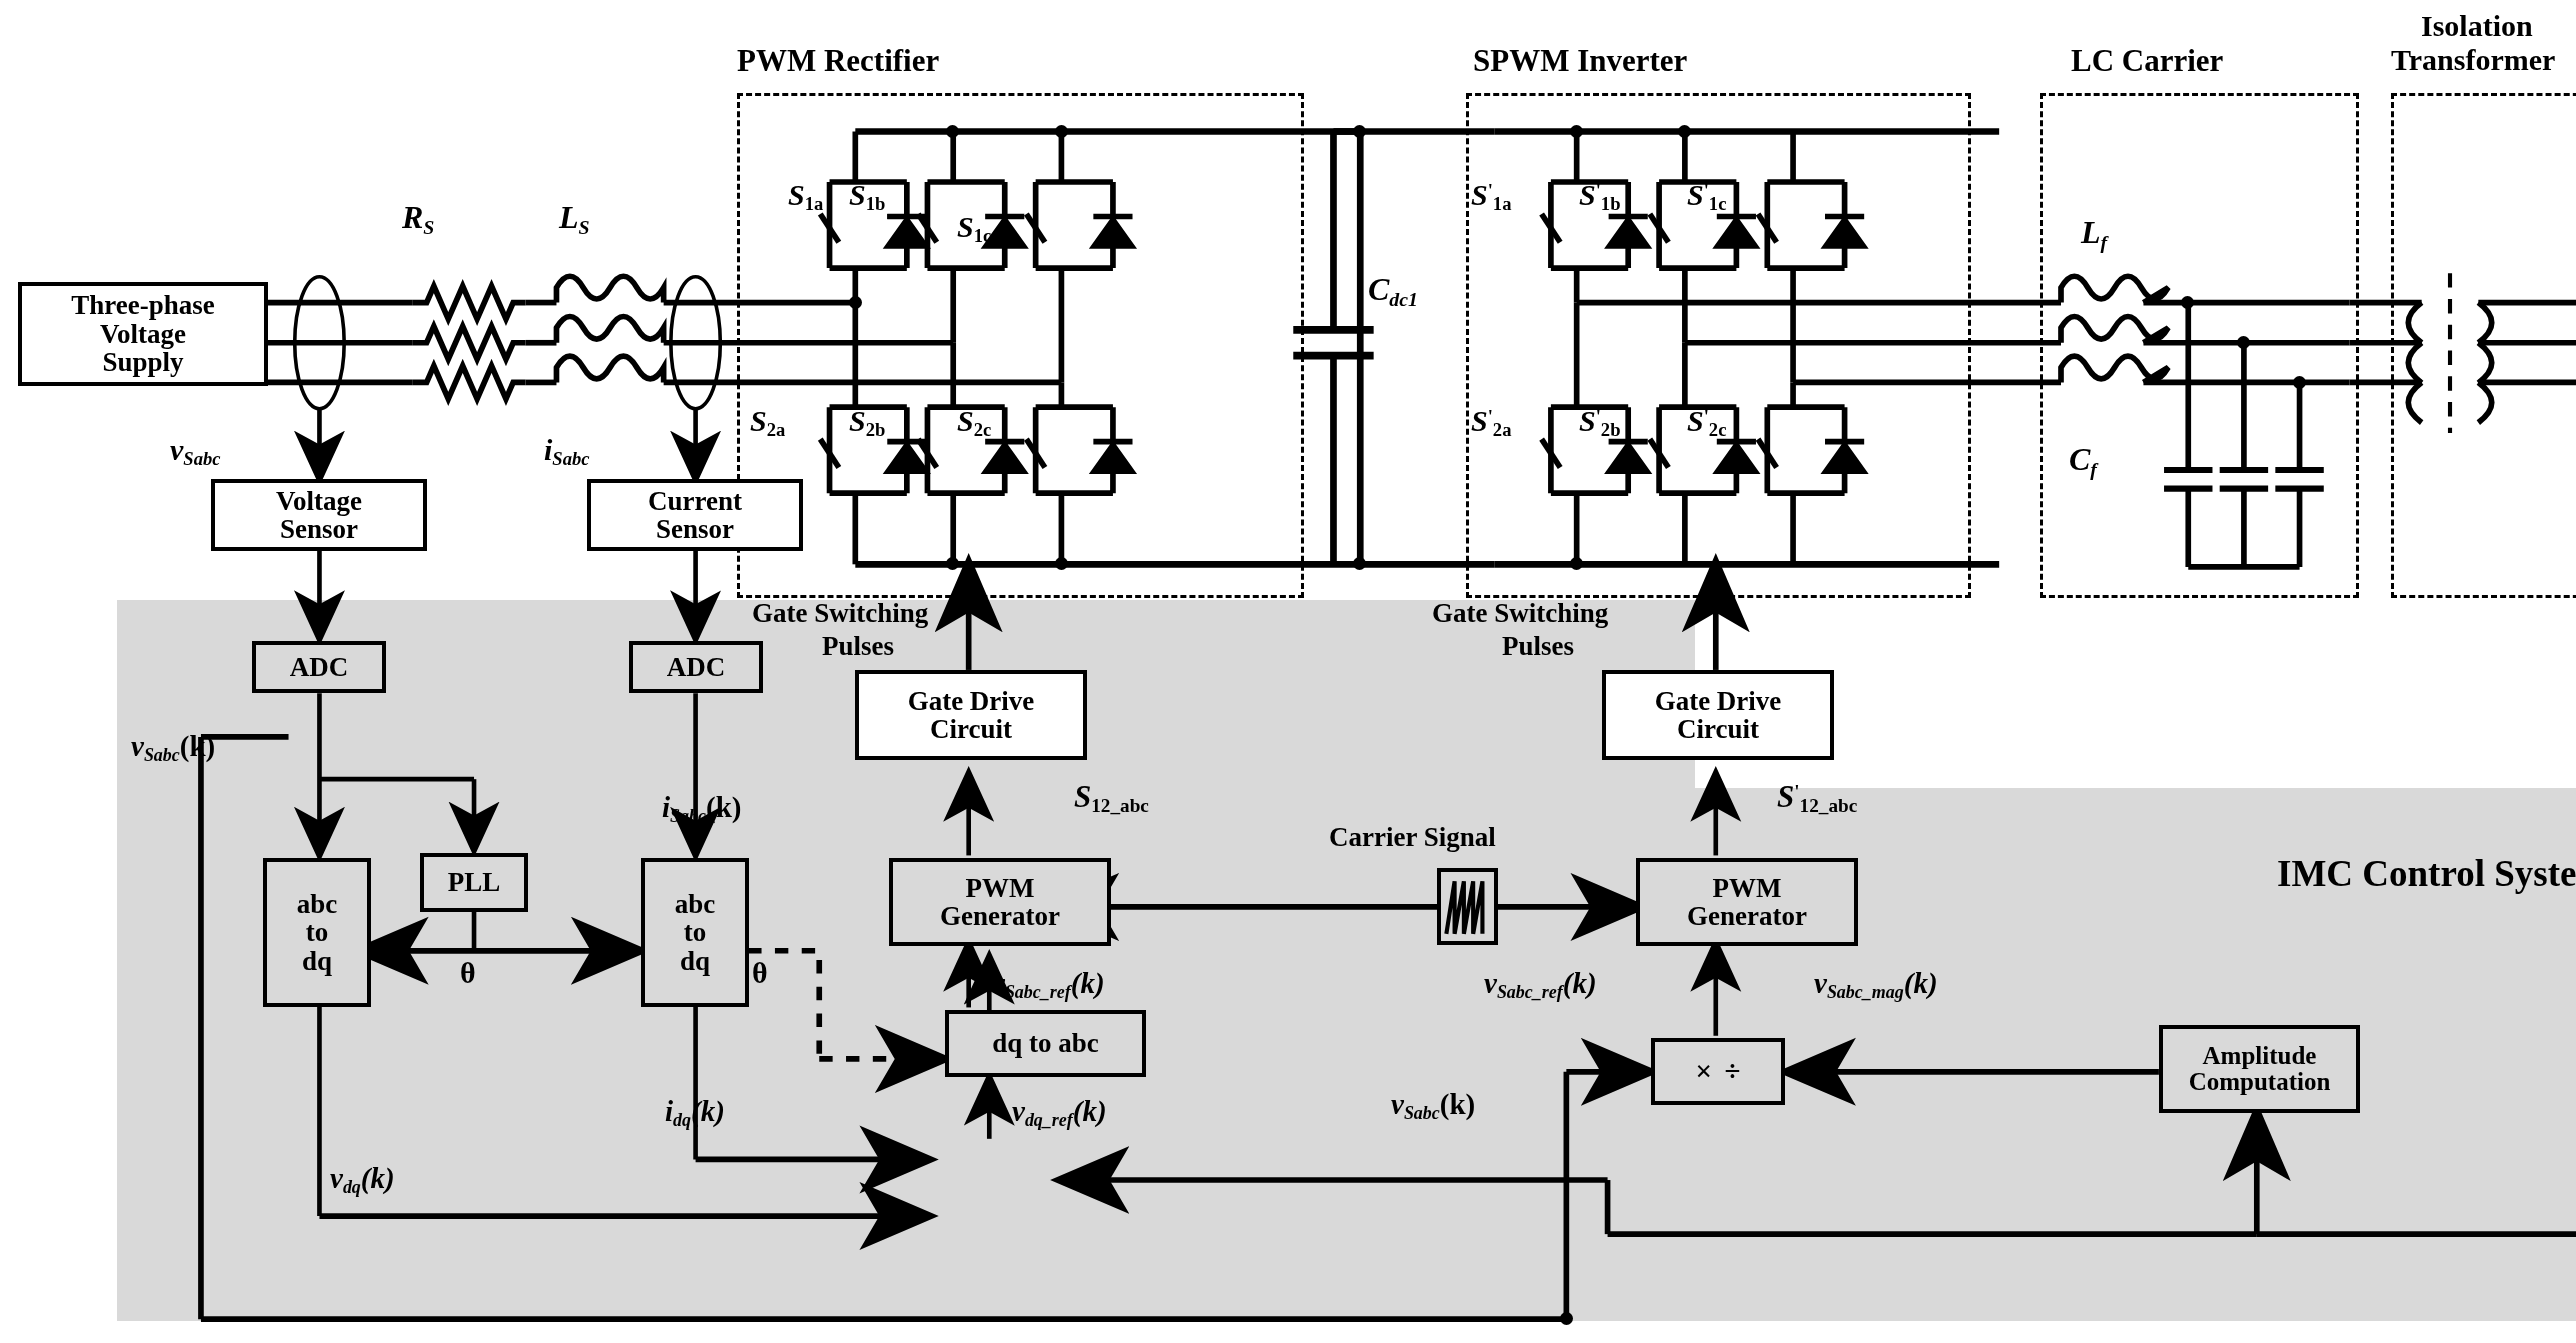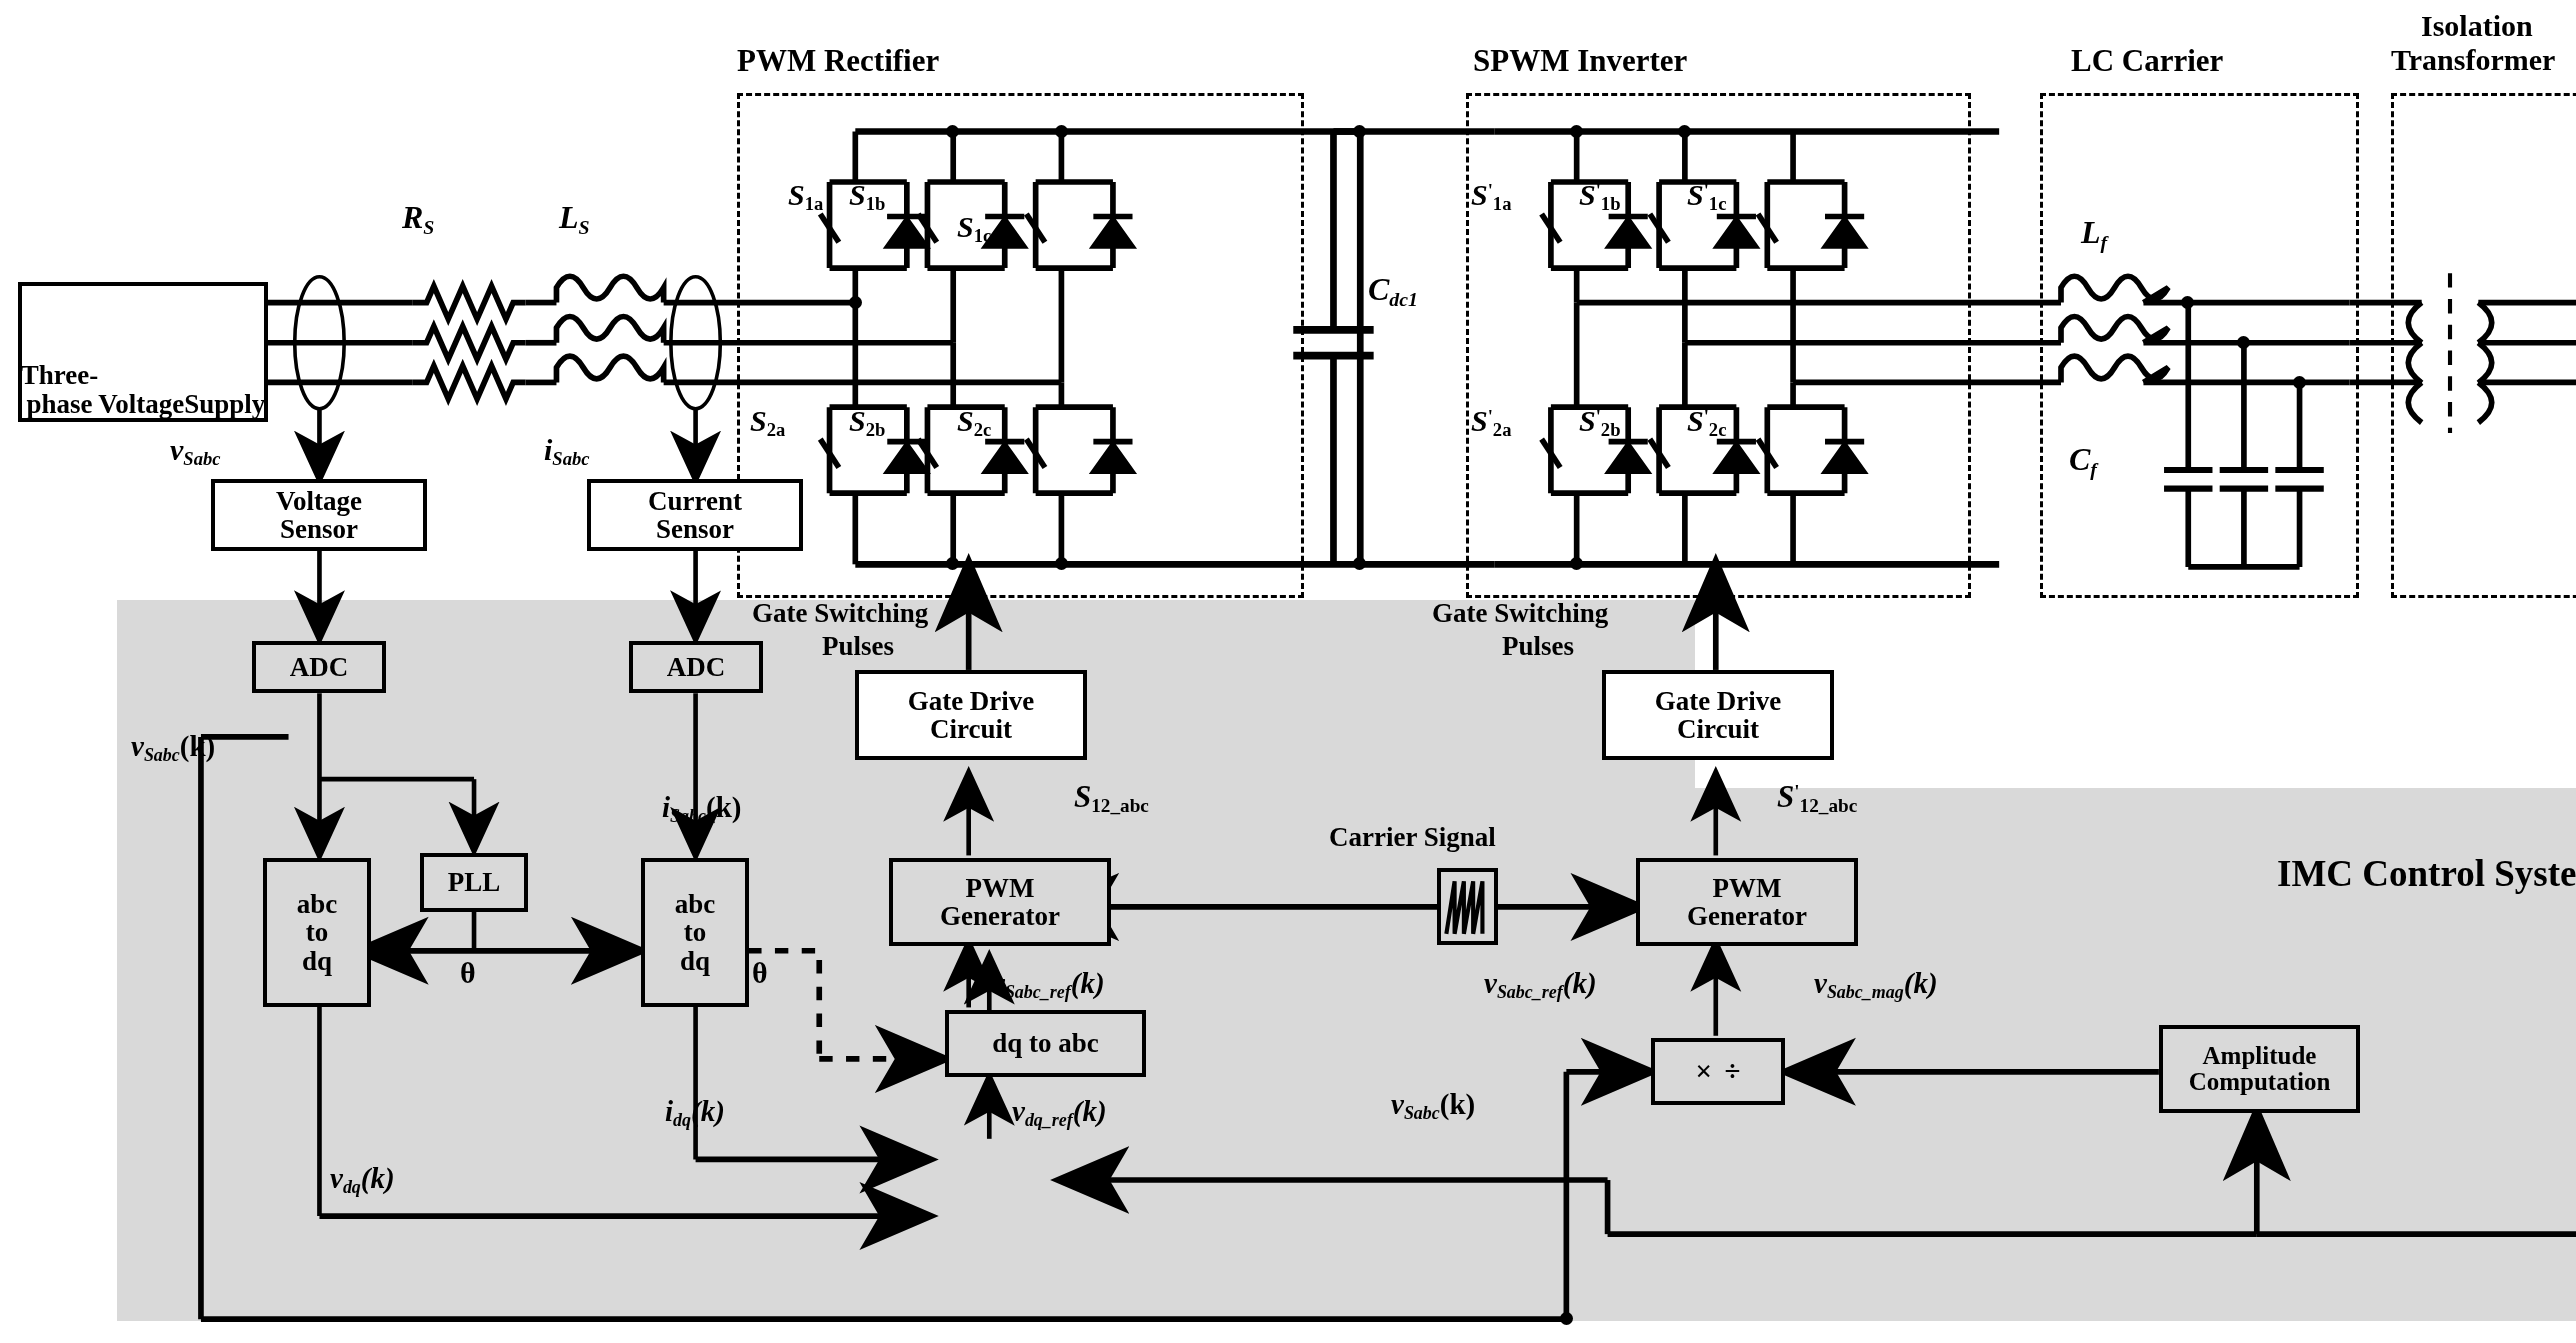--- a/index.html
+++ b/index.html
@@ -311,21 +311,21 @@
   <div class="dashbox" style="left:2391px;top:93px;width:206px;height:505px;"></div>
 
   <div class="lbl" style="left:737px;top:45px;font-size:31px;">PWM Rectifier</div>
   <div class="lbl" style="left:1473px;top:45px;font-size:31px;text-align:right;">SPWM Inverter</div>
   <div class="lbl" style="left:2071px;top:45px;font-size:31px;">LC Carrier</div>
   <div class="lbl" style="left:2421px;top:11.3px;font-size:30px;">Isolation</div>
   <div class="lbl" style="left:2391px;top:45px;font-size:30px;">Transformer</div>
 
   <div class="lbl" style="left:2277px;top:855px;font-size:37px;">IMC Control System</div>
 
-  <div class="box" style="left:18px;top:282px;width:250px;height:140px;font-size:27px;flex-direction:row;align-items:flex-end;">
+  <div class="box" style="left:18px;top:282px;width:250px;height:104px;font-size:27px;flex-direction:column;">
     <span>Three-phase</span>
     <span>Voltage</span>
     <span>Supply</span>
   </div>
 
   <div class="lbl ital" style="left:402px;top:201px;font-size:32px;">
     <span>R</span><span class="sub">S</span>
   </div>
   <div class="lbl ital" style="left:559px;top:201px;font-size:32px;">
     <span>L</span><span class="sub">S</span>

